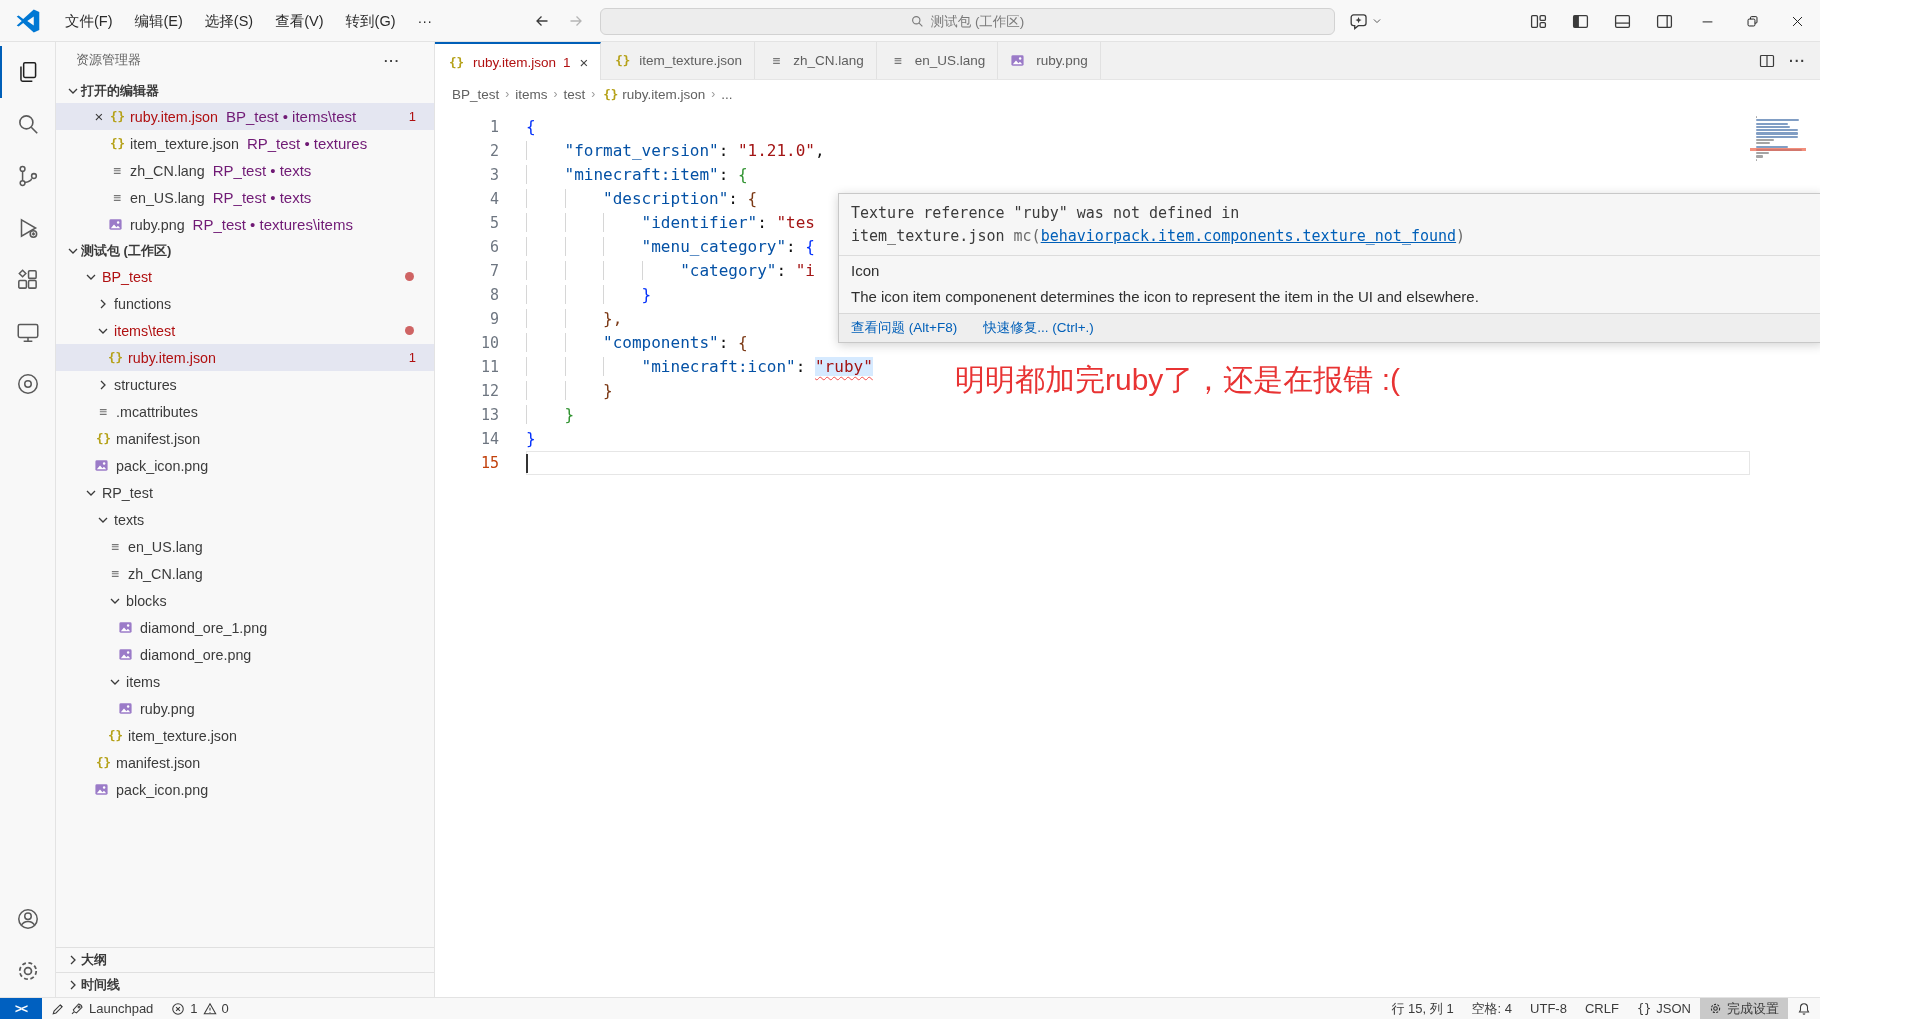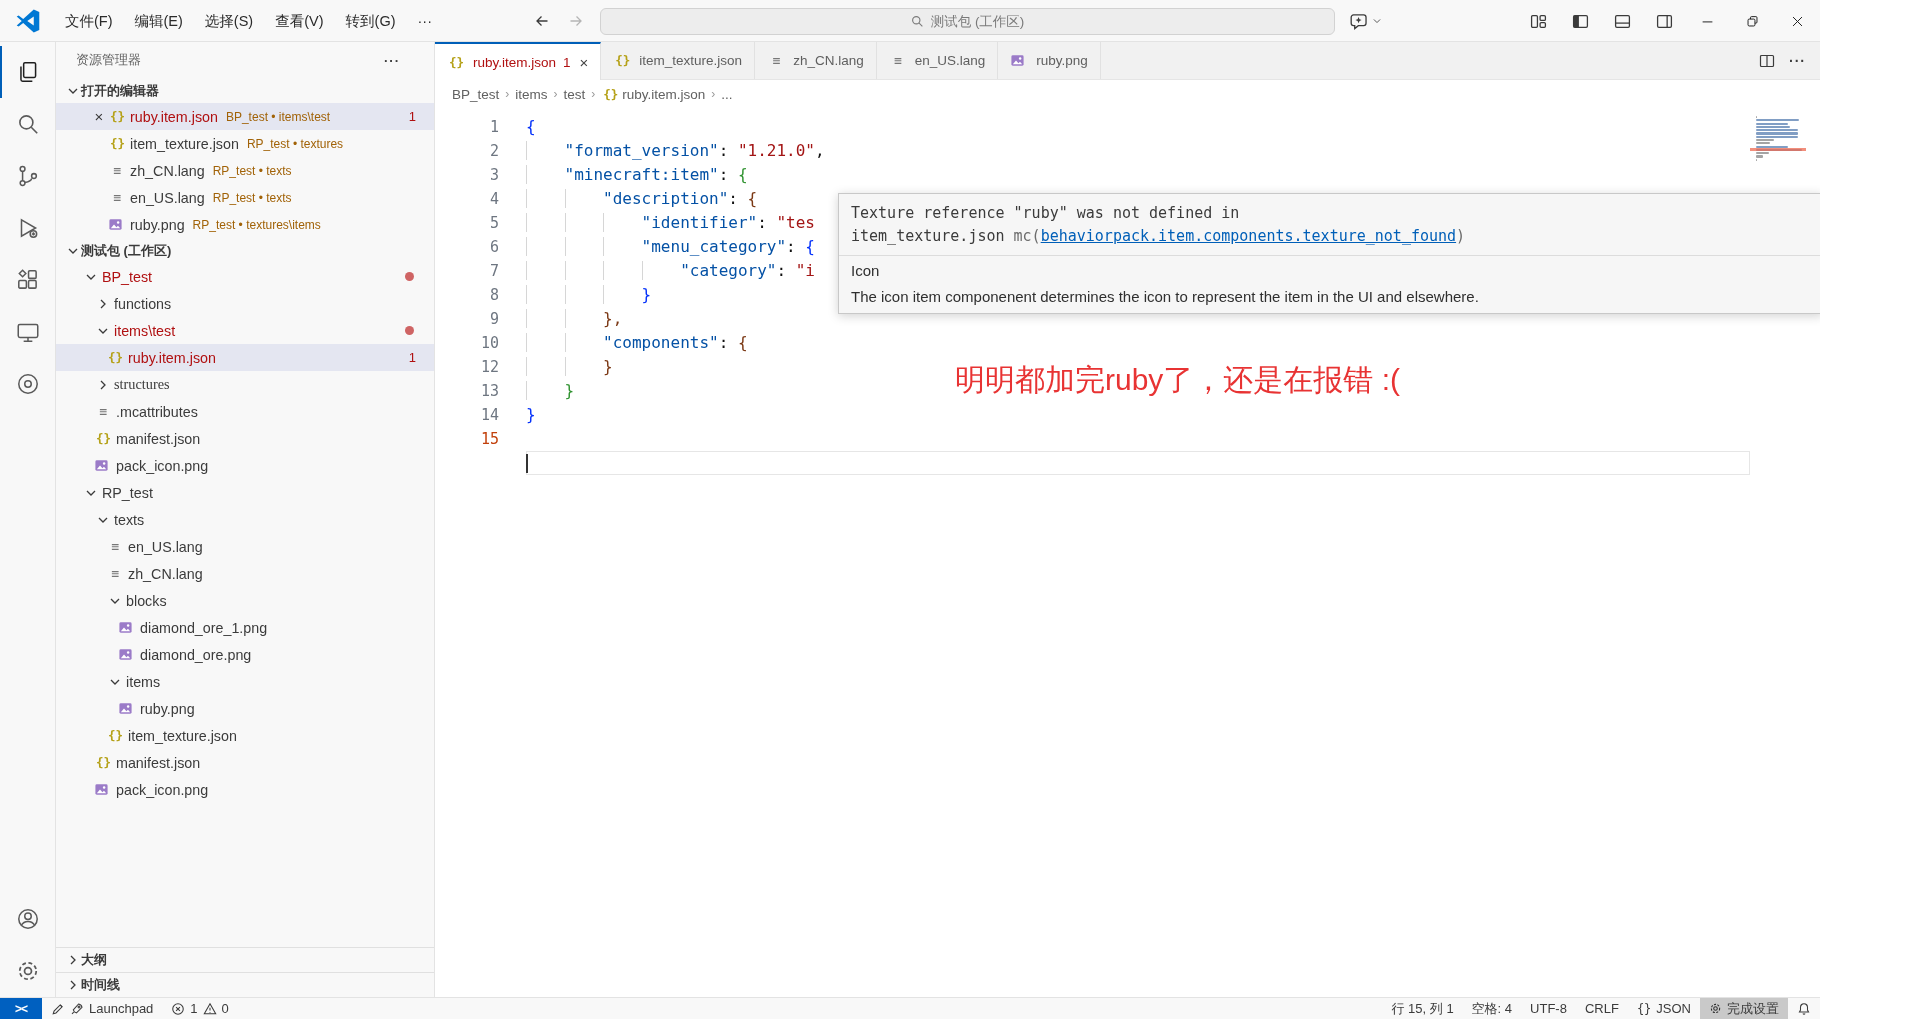--- a/index.html
+++ b/index.html
@@ -30,21 +30,21 @@
   .ab-spacer { flex:1; }
 
   
   .sidebar { width:379px; background:#f8f8f8; border-right:1px solid #e3e3e3; display:flex; flex-direction:column; overflow:hidden; }
   .sb-title { height:36px; display:flex; align-items:center; padding:0 20px; font-size:13px; color:#616161; }
   .sb-title .dots { margin-left:auto; margin-right:14px; color:#3b3b3b; letter-spacing:1px; font-weight:bold; }
   .section-hdr { height:25px; display:flex; align-items:center; padding-left:8px; font-size:13px; font-weight:bold; color:#3b3b3b; }
   .row { height:27px; display:flex; align-items:center; font-size:14.3px; white-space:nowrap; position:relative; }
   .row.selected { background:#e4e6f1; }
   .row .name.err, .badge { color:#b01011; }
-  .row .desc { color:#a16207; font-size:12px; margin-left:8px; }
+  .row .desc { color:#701a75; font-size:15px; margin-left:8px; }
   .badge { margin-left:auto; margin-right:18px; font-size:13px; }
   .dotbadge { margin-left:auto; margin-right:20px; width:9px; height:9px; border-radius:50%; background:#cf6464; }
   .twisty { width:17px; display:flex; justify-content:center; flex:0 0 17px; color:#3b3b3b; }
   .close-slot { width:18px; flex:0 0 18px; text-align:center; color:#3b3b3b; font-size:15px; }
   .fi { width:19px; flex:0 0 19px; text-align:center; font-family:"DejaVu Sans Mono",monospace; }
   .fi.json { color:#b5a118; font-weight:bold; font-size:12.5px; }
   .fi.lang { color:#777; font-size:13px; }
   .row .name { margin-left:3px; }
   .sb-bottomrow { height:25px; border-top:1px solid #e0e0e0; display:flex; align-items:center; padding-left:8px; font-size:13px; font-weight:bold; color:#3b3b3b; }
   .sb-flex { flex:1; }
@@ -337,21 +337,21 @@
               </svg>
             </span>
             <span class="name err">items\test</span>
             <span class="dotbadge"></span>
           </div>
           <div class="row selected" style="padding-left: 50px;">
             <span class="fi json">{}</span>
             <span class="name err">ruby.item.json</span>
             <span class="badge">1</span>
           </div>
-          <div class="row" style="padding-left: 38px; font-family: Liberation Serif, serif;">
+          <div class="row" style="padding-left: 38px;">
             <span class="twisty">
               <svg width="16" height="16" viewBox="0 0 16 16" fill="none" stroke="#3b3b3b" stroke-width="1.3">
                 <path d="m6 4 4 4-4 4"></path>
               </svg>
             </span>
             <span class="name">structures</span>
           </div>
           <div class="row" style="padding-left: 38px;">
             <span class="fi lang">≡</span>
             <span class="name">.mcattributes</span>
@@ -568,20 +568,24 @@
               <span class="ln">8</span>
               <span class="ct"><span class="ind">    </span><span class="ind">    </span><span class="ind">    </span><span class="tk-b1">}</span></span>
             </div>
             <div class="code-row">
               <span class="ln">9</span>
               <span class="ct"><span class="ind">    </span><span class="ind">    </span><span class="tk-b3">},</span></span>
             </div>
             <div class="code-row">
               <span class="ln">10</span>
               <span class="ct"><span class="ind">    </span><span class="ind">    </span><span class="tk-key">"components"</span><span class="tk-p">: </span><span class="tk-b3">{</span></span>
+            </div>
+            <div class="code-row">
+              <span class="ln">11</span>
+              <span class="ct"><span class="ind">    </span><span class="ind">    </span><span class="ind">    </span><span class="tk-key">"minecraft:icon"</span><span class="tk-p">: </span><span class="tk-errstr">"ruby"</span></span>
             </div>
             <div class="code-row">
               <span class="ln">12</span>
               <span class="ct"><span class="ind">    </span><span class="ind">    </span><span class="tk-b3">}</span></span>
             </div>
             <div class="code-row">
               <span class="ln">13</span>
               <span class="ct"><span class="ind">    </span><span class="tk-b2">}</span></span>
             </div>
             <div class="code-row">
@@ -617,20 +621,24 @@
           <div class="tt-msg">
             <div><span>Texture reference "ruby" was not defined in</span></div>
             <div>
               <span>item_texture.json </span><span class="tt-dim">mc(</span><span class="tt-link">behaviorpack.item.components.texture_not_found</span><span class="tt-dim">)</span>
             </div>
           </div>
           <div class="tt-sec">
             <div class="tt-title">Icon</div>
             <div>The icon item componenent determines the icon to represent the item in the UI and elsewhere.</div>
           </div>
+          <div class="tt-actions">
+            <span class="tt-action">查看问题 (Alt+F8)</span>
+            <span class="tt-action">快速修复... (Ctrl+.)</span>
+          </div>
         </div>
 
         <div class="annotation">明明都加完ruby了，还是在报错 :(</div>
       </div>
     </div>
   </div>
 
   <div class="statusbar">
     <div class="sb-remote">
         <span>&gt;&lt;</span>

